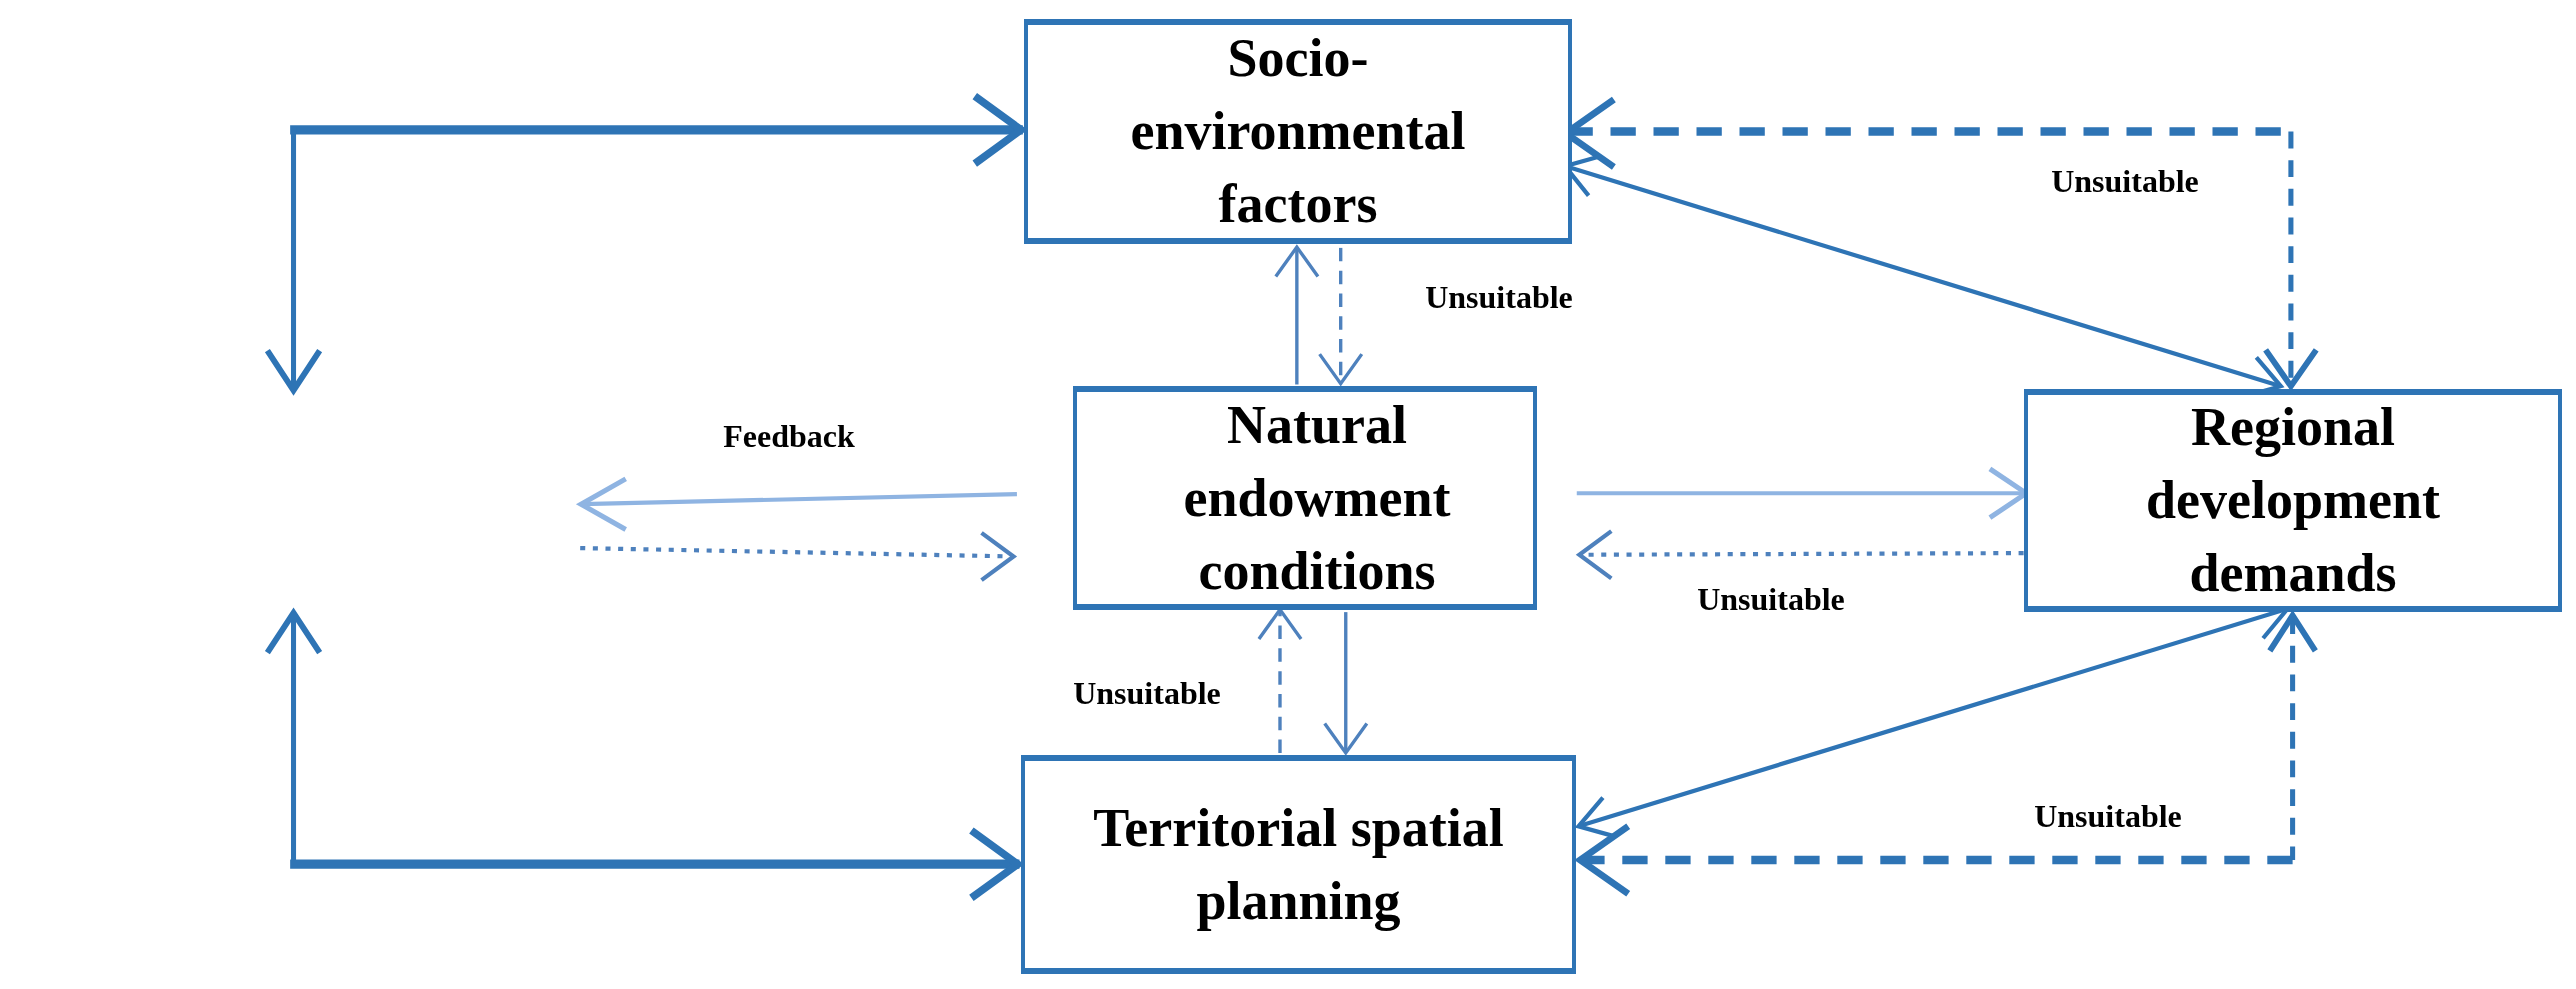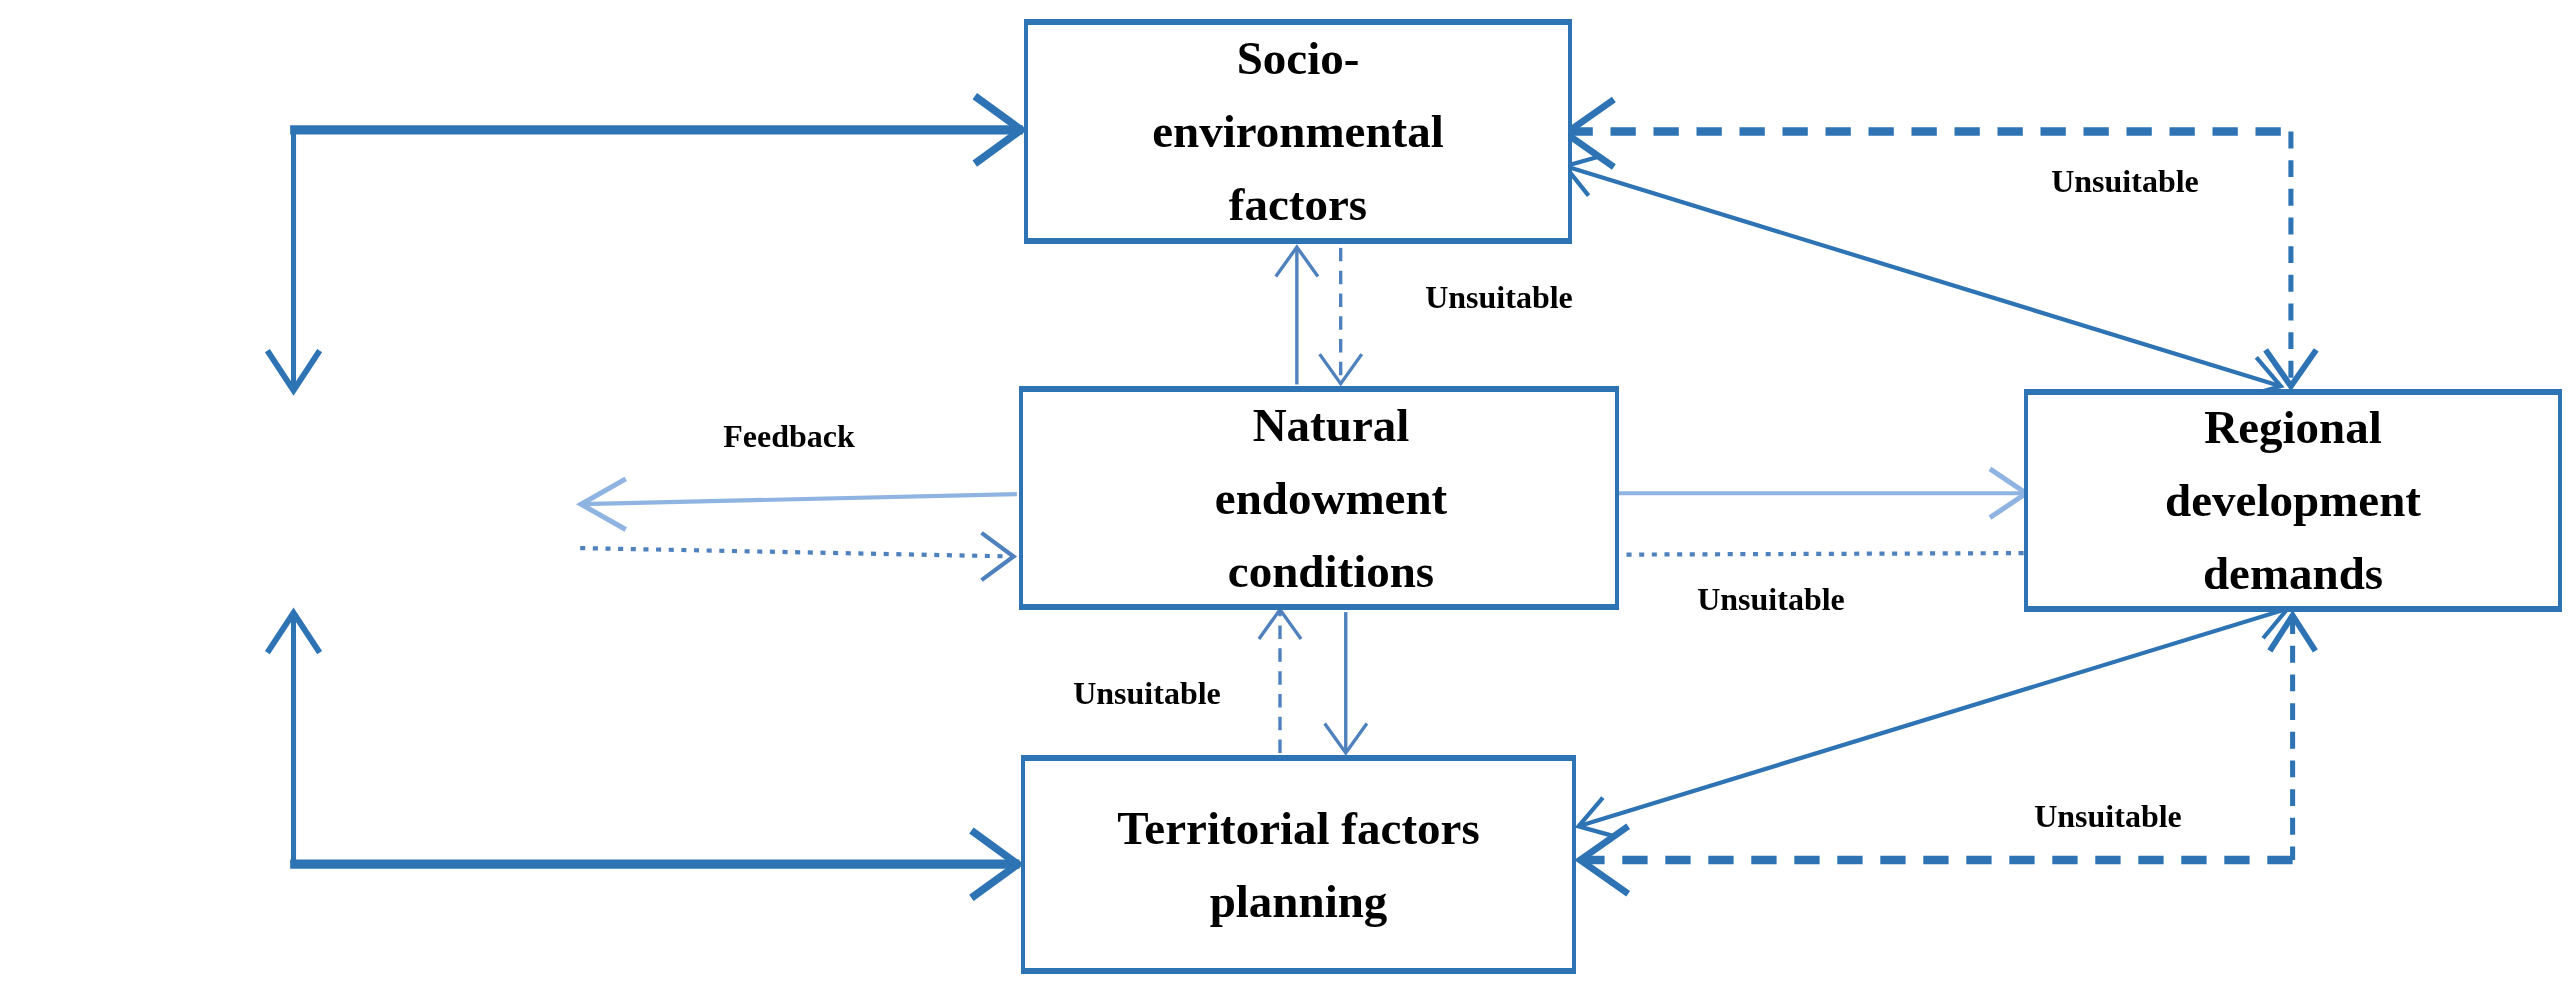--- a/index.html
+++ b/index.html
@@ -25,35 +25,35 @@
     border:4.2px solid var(--c-primary);
     border-top-width:6.7px;
     border-bottom-width:6.7px;
     display:flex;align-items:center;justify-content:center;
     text-align:center;
   }
   .node-label{
     white-space:pre-line;
     font-weight:bold;
     color:var(--c-text);
-    font-size:47px;
+    font-size:54px;
     line-height:73px;
   }
   .edge-label{
     position:absolute;
     transform:translate(-50%,-50%);
     font-weight:bold;
     color:var(--c-text);
     font-size:32px;
     white-space:nowrap;
   }
   
   #node-socio      {left:1024px;top:19.4px; width:548px;height:225px;}
   #node-space      {left:18.6px;  top:395px;width:552px;height:214px;}
-  #node-natural    {left:1019px;top:386px;width:600px;height:224px;padding-left:24px;}
+  #node-natural    {left:1073px;top:386px;width:464px;height:224px;padding-left:24px;}
   #node-regional   {left:2024px;top:389px;width:538px;height:223px;text-align:center;}
   #node-territorial{left:1021px;top:755px;width:555px;height:219px;}
   
   #lbl-feedback  {left:789px; top:436px;}
   #lbl-uns-e     {left:1499px;top:297px;}
   #lbl-uns-h     {left:2125px;top:181px;}
   #lbl-uns-g     {left:1771px;top:599px;}
   #lbl-uns-f     {left:1147px;top:693px;}
   #lbl-uns-k     {left:2108px;top:816px;}
   svg line, svg path{fill:none;}
@@ -152,21 +152,21 @@
     <div class="node-label">Natural
 endowment
 conditions</div>
   </div>
   <div class="node" id="node-regional">
     <div class="node-label">Regional
 development
 demands</div>
   </div>
   <div class="node" id="node-territorial">
-    <div class="node-label">Territorial factors
+    <div class="node-label">Territorial spatial
 planning</div>
   </div>
 
   <div class="edge-label" id="lbl-feedback">Feedback</div>
   <div class="edge-label" id="lbl-uns-e">Unsuitable</div>
   <div class="edge-label" id="lbl-uns-h">Unsuitable</div>
   <div class="edge-label" id="lbl-uns-g">Unsuitable</div>
   <div class="edge-label" id="lbl-uns-f">Unsuitable</div>
   <div class="edge-label" id="lbl-uns-k">Unsuitable</div>
 

